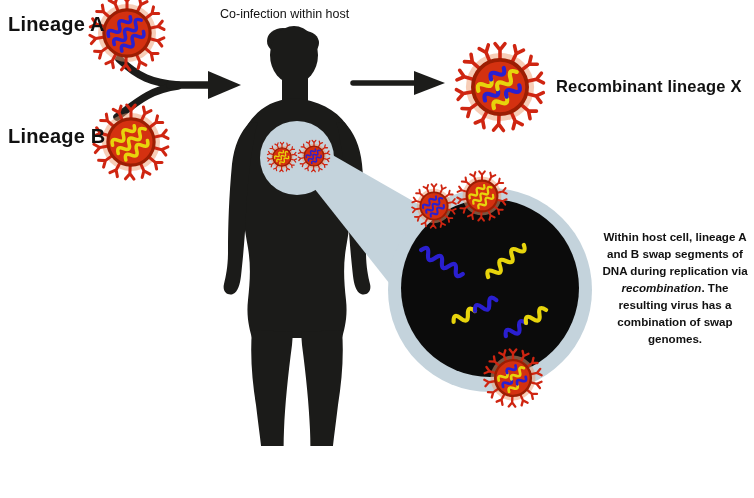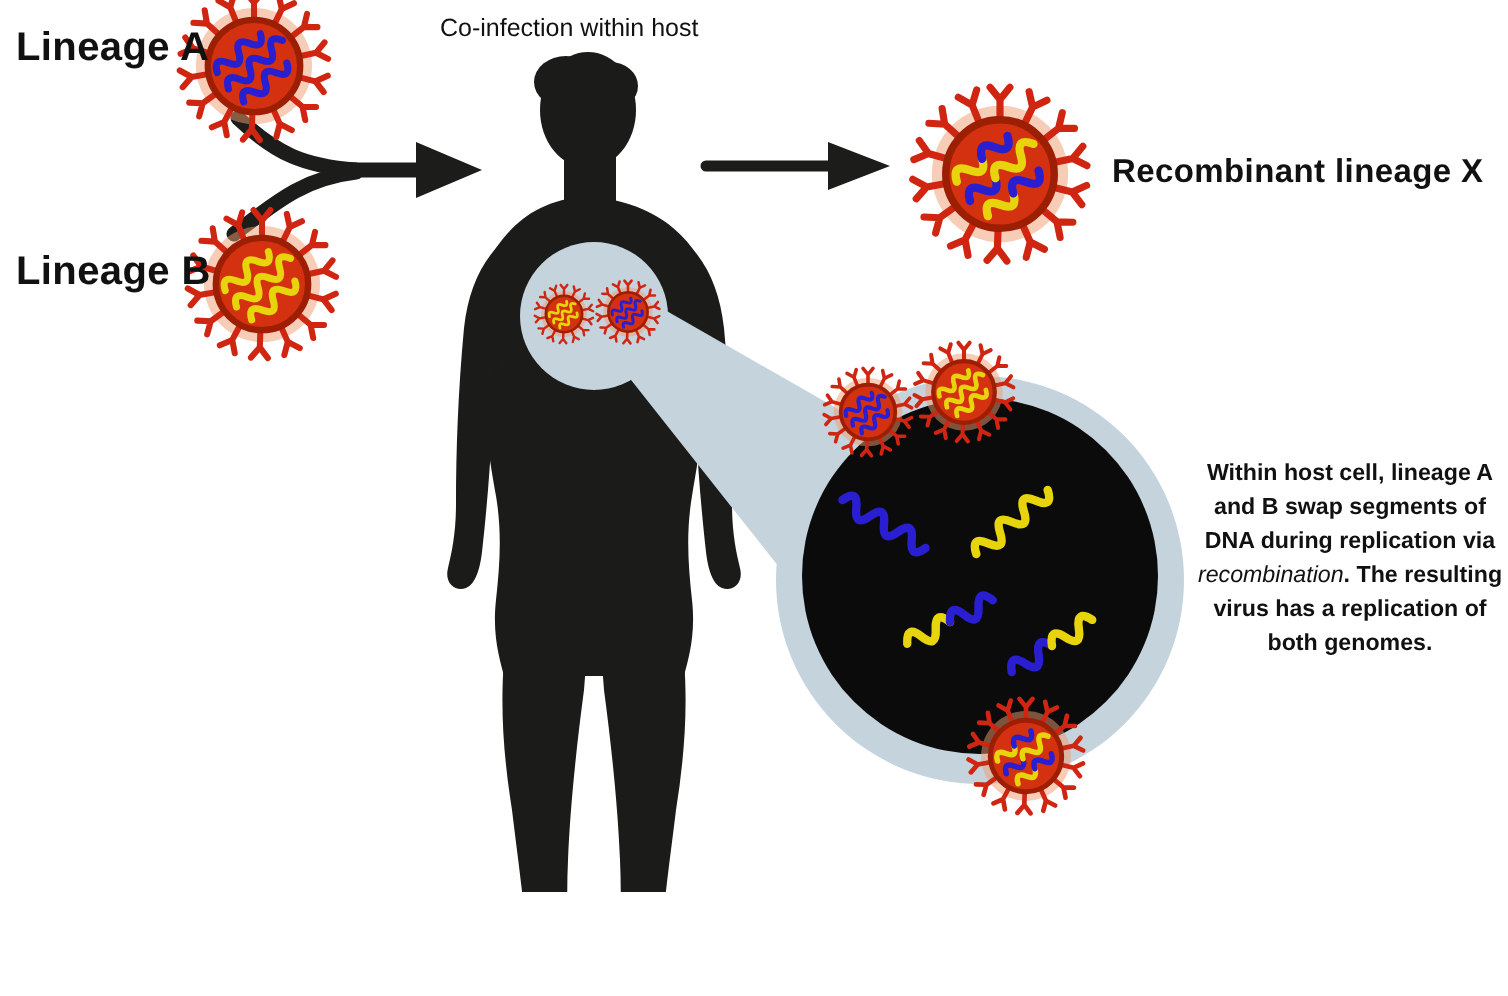--- a/index.html
+++ b/index.html
@@ -9,21 +9,21 @@
     font-family:"Liberation Sans", sans-serif;
   }
   .stage svg{position:absolute;left:0;top:0;}
   .lbl{position:absolute;color:#111;}
   .lineage-lbl{font-size:20px;font-weight:bold;letter-spacing:.2px;}
   #lineageA{left:8px;top:13px;}
   #lineageB{left:8px;top:125px;}
   #coinfect{left:220px;top:7px;width:166px;text-align:left;font-size:12.5px;font-weight:normal;}
   #recomb{left:556px;top:77px;font-size:16.5px;font-weight:bold;}
   #cellnote{left:596px;top:229px;width:158px;text-align:center;font-size:11.6px;font-weight:bold;line-height:1.46;}
-  #cellnote .it{font-style:italic;font-weight:normal;}
+  #cellnote .it{font-style:italic;font-weight:bold;}
   .sil{fill:var(--silhouette,#1b1b19);}
   .mag{fill:var(--magnifier,#c4d3dc);}
   .arrow{stroke:var(--arrow,#1c1c1a);stroke-width:7.5;fill:none;stroke-linecap:round;}
   .arrow2{stroke:var(--arrow,#1c1c1a);stroke-width:5.5;fill:none;stroke-linecap:round;}
   .ahead{fill:var(--arrow,#1c1c1a);}
   .spike{stroke:var(--virus-spikes,#cf2511);stroke-width:2.3;fill:none;stroke-linecap:round;stroke-linejoin:round;}
   .vbody{fill:var(--virus-body,#d43110);stroke:var(--virus-border,#9c1e03);stroke-width:2.4;}
   .halo{fill:var(--virus-halo,#ef9c70);opacity:.5;}
   .dnaA{stroke:var(--dna-lineage-a,#2a1fd0);fill:none;stroke-width:2.7;stroke-linecap:round;}
   .dnaB{stroke:var(--dna-lineage-b,#e7d40c);fill:none;stroke-width:2.7;stroke-linecap:round;}
@@ -150,15 +150,15 @@
 
   <use href="#virusA" transform="translate(127,33) scale(1.32)"></use>
   <use href="#virusB" transform="translate(131,142) scale(1.32)"></use>
   <use href="#virusX" transform="translate(500,87) scale(1.55)"></use>
 </svg>
 
 <div class="lbl lineage-lbl" id="lineageA">Lineage A</div>
 <div class="lbl lineage-lbl" id="lineageB">Lineage B</div>
 <div class="lbl" id="coinfect">Co-infection within host</div>
 <div class="lbl lineage-lbl" id="recomb">Recombinant lineage X</div>
-<div class="lbl" id="cellnote"><span>Within host cell, lineage A and B swap segments of DNA during replication via </span><span class="it">recombination</span><span>. The resulting virus has a replication of both genomes.</span></div>
+<div class="lbl" id="cellnote"><span>Within host cell, lineage A and B swap segments of DNA during replication via </span><span class="it">recombination</span><span>. The resulting virus has a combination of swap genomes.</span></div>
 
 </div>
 
 </body></html>

